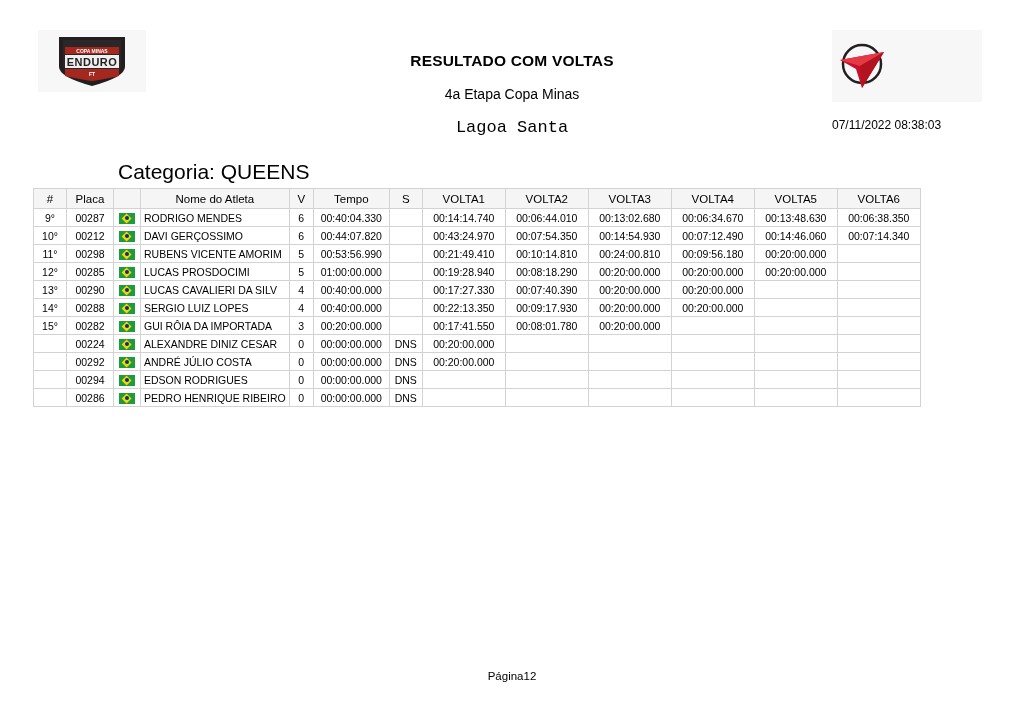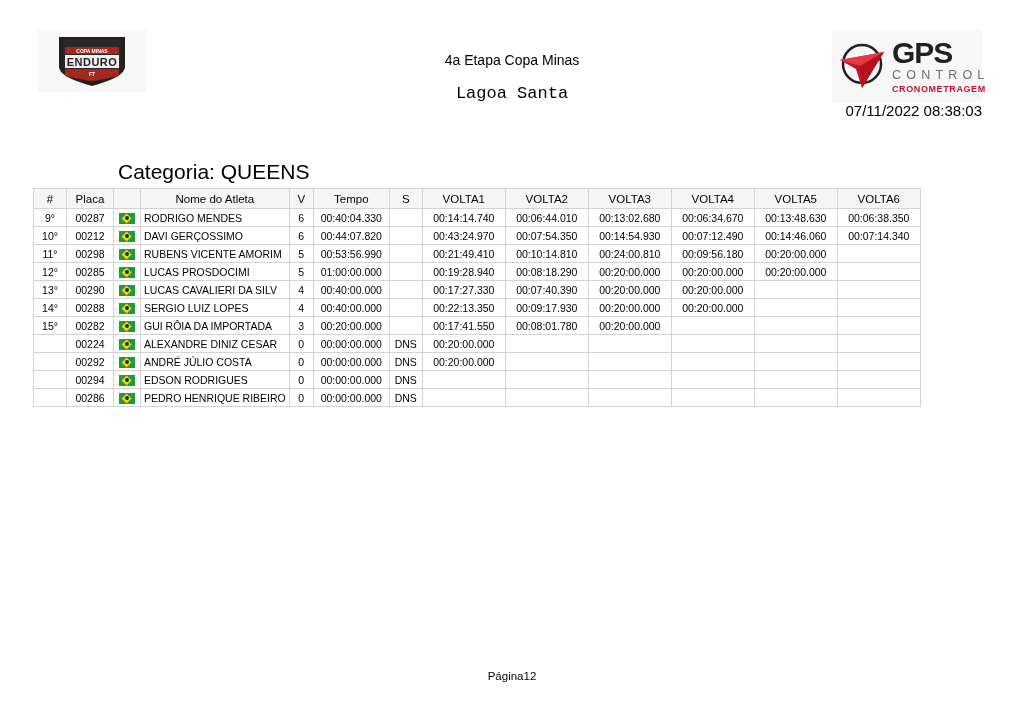--- a/index.html
+++ b/index.html
@@ -96,24 +96,24 @@
   .gps-crono {
     font-size: 9px;
     font-weight: bold;
     letter-spacing: .6px;
     color: #c8102e;
     display: block;
     margin-top: 3px;
   }
   .timestamp {
     position: absolute;
-    left: 832px; top: 102px;
+    left: 832px; top: 118px;
     width: 150px;
-    text-align: right;
-    font-size: 15px;
+    text-align: left;
+    font-size: 12px;
   }
 
   
   .category {
     position: absolute;
     left: 118px; top: 160px;
     font-size: 21px;
   }
 
   
@@ -202,37 +202,33 @@
         <path d="M10 36 H64 V43 Q46 47 37 48 Q28 47 10 43 Z" fill="#a5281f"></path>
         <rect x="10" y="22" width="54" height="13" fill="#efefef"></rect>
         <text x="37" y="20" font-family="Liberation Sans, sans-serif" font-size="5" font-weight="bold" fill="#ffffff" text-anchor="middle">COPA MINAS</text>
         <text x="37" y="33" font-family="Liberation Sans, sans-serif" font-size="11" font-weight="bold" fill="#231f20" text-anchor="middle" letter-spacing="0.5">ENDURO</text>
         <text x="37" y="42.5" font-family="Liberation Sans, sans-serif" font-size="5" font-weight="bold" fill="#ffffff" text-anchor="middle">FT</text>
       </svg>
     </div>
   </div>
 
   <div class="title-block">
+    <div class="doc-title">RESULTADO COM VOLTAS</div>
     <div class="doc-sub1">4a Etapa Copa Minas</div>
     <div class="doc-sub2">Lagoa Santa</div>
   </div>
 
   <div class="gps-logo">
     <div class="gps-mark">
       <svg viewBox="0 0 56 56" width="56" height="56" aria-hidden="true">
         <circle cx="28" cy="26" r="19" fill="none" stroke="#231f20" stroke-width="2.5"></circle>
         <path d="M6 22 L50 14 L28 50 L22 31 Z" fill="#c8102e"></path>
         <path d="M6 22 L50 14 L26 28 Z" fill="#e63946"></path>
         <path d="M26 28 L50 14 L28 50 Z" fill="#b3121f"></path>
       </svg>
-    </div>
-    <div class="gps-words">
-      <span class="gps-gps">GPS</span>
-      <span class="gps-control">CONTROL</span>
-      <span class="gps-crono">CRONOMETRAGEM</span>
     </div>
   </div>
 
   <div class="timestamp">07/11/2022 08:38:03</div>
 </div>
 
 <div class="category">Categoria: QUEENS</div>
 
 <div class="results-wrap">
   <table class="results">

